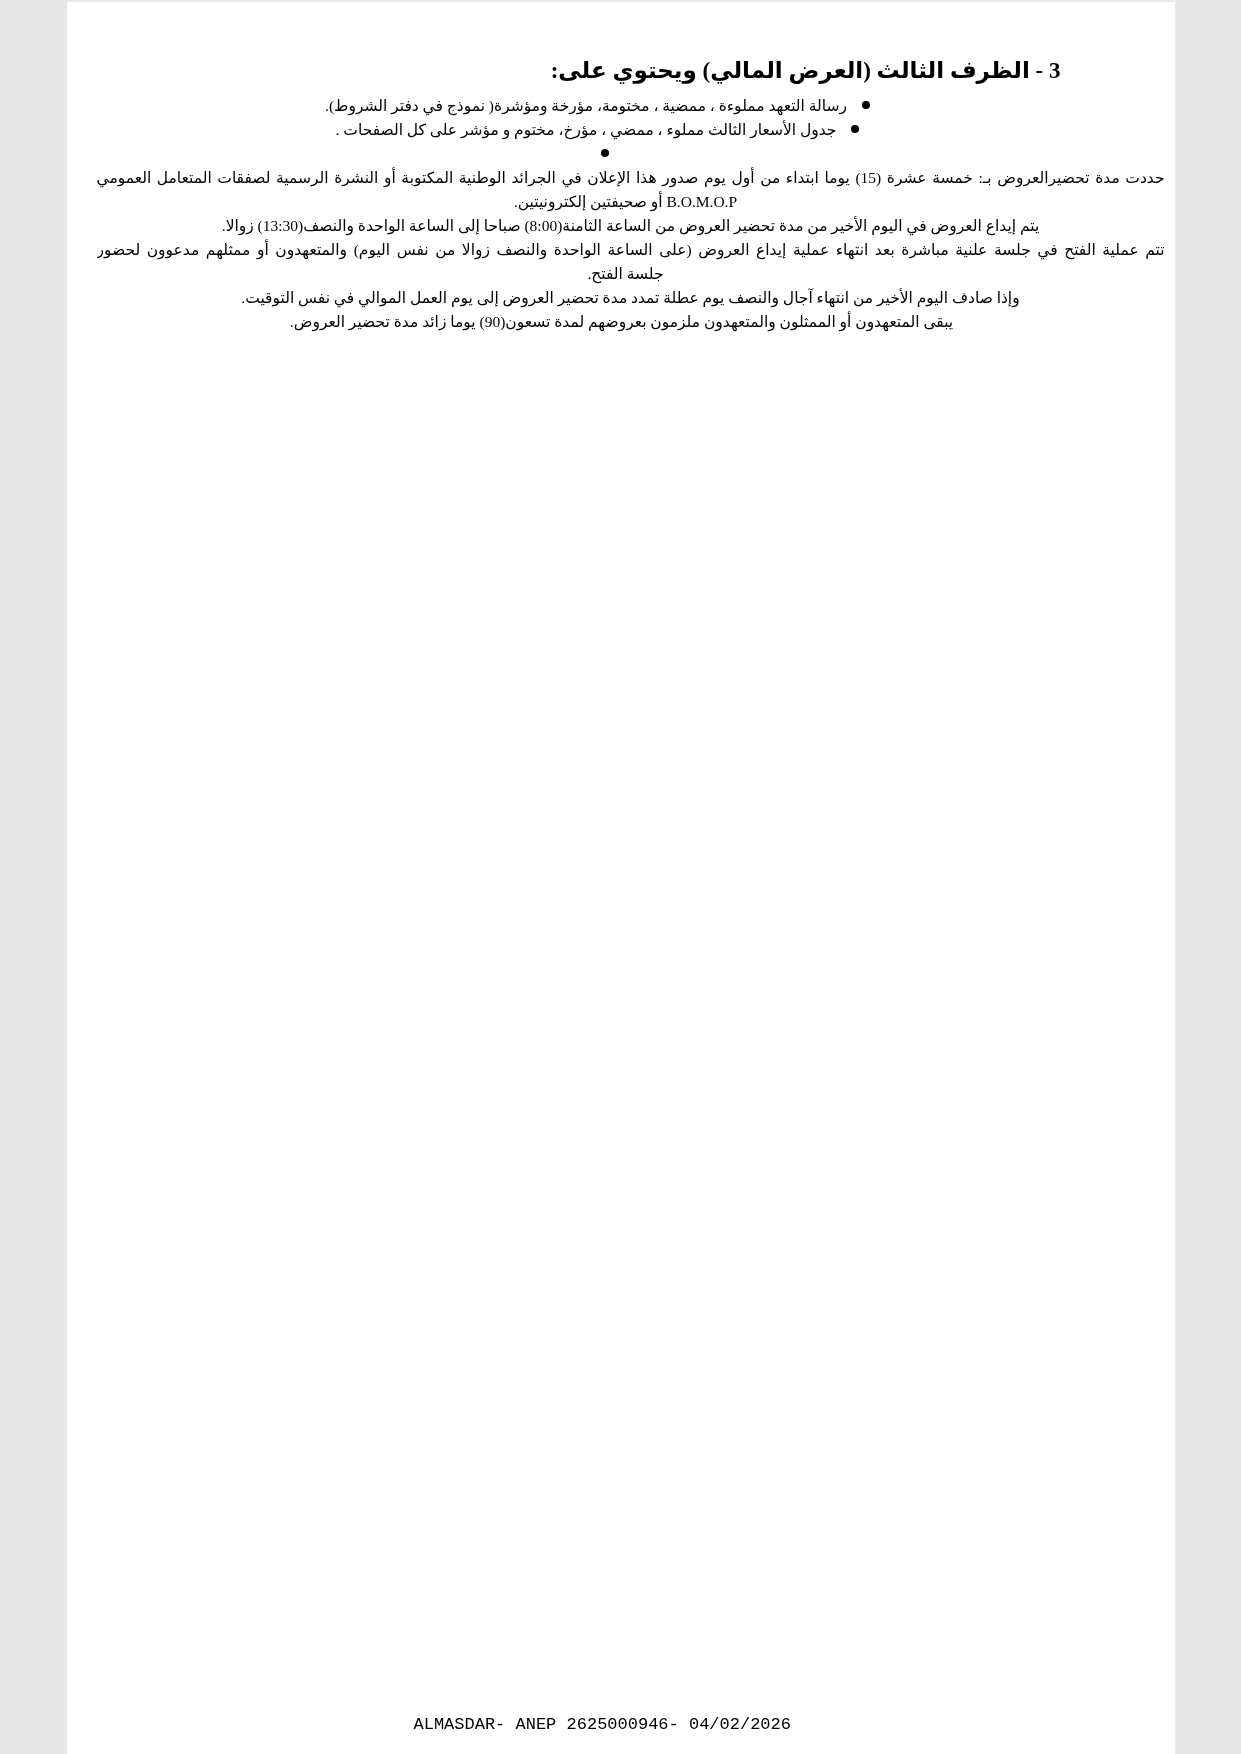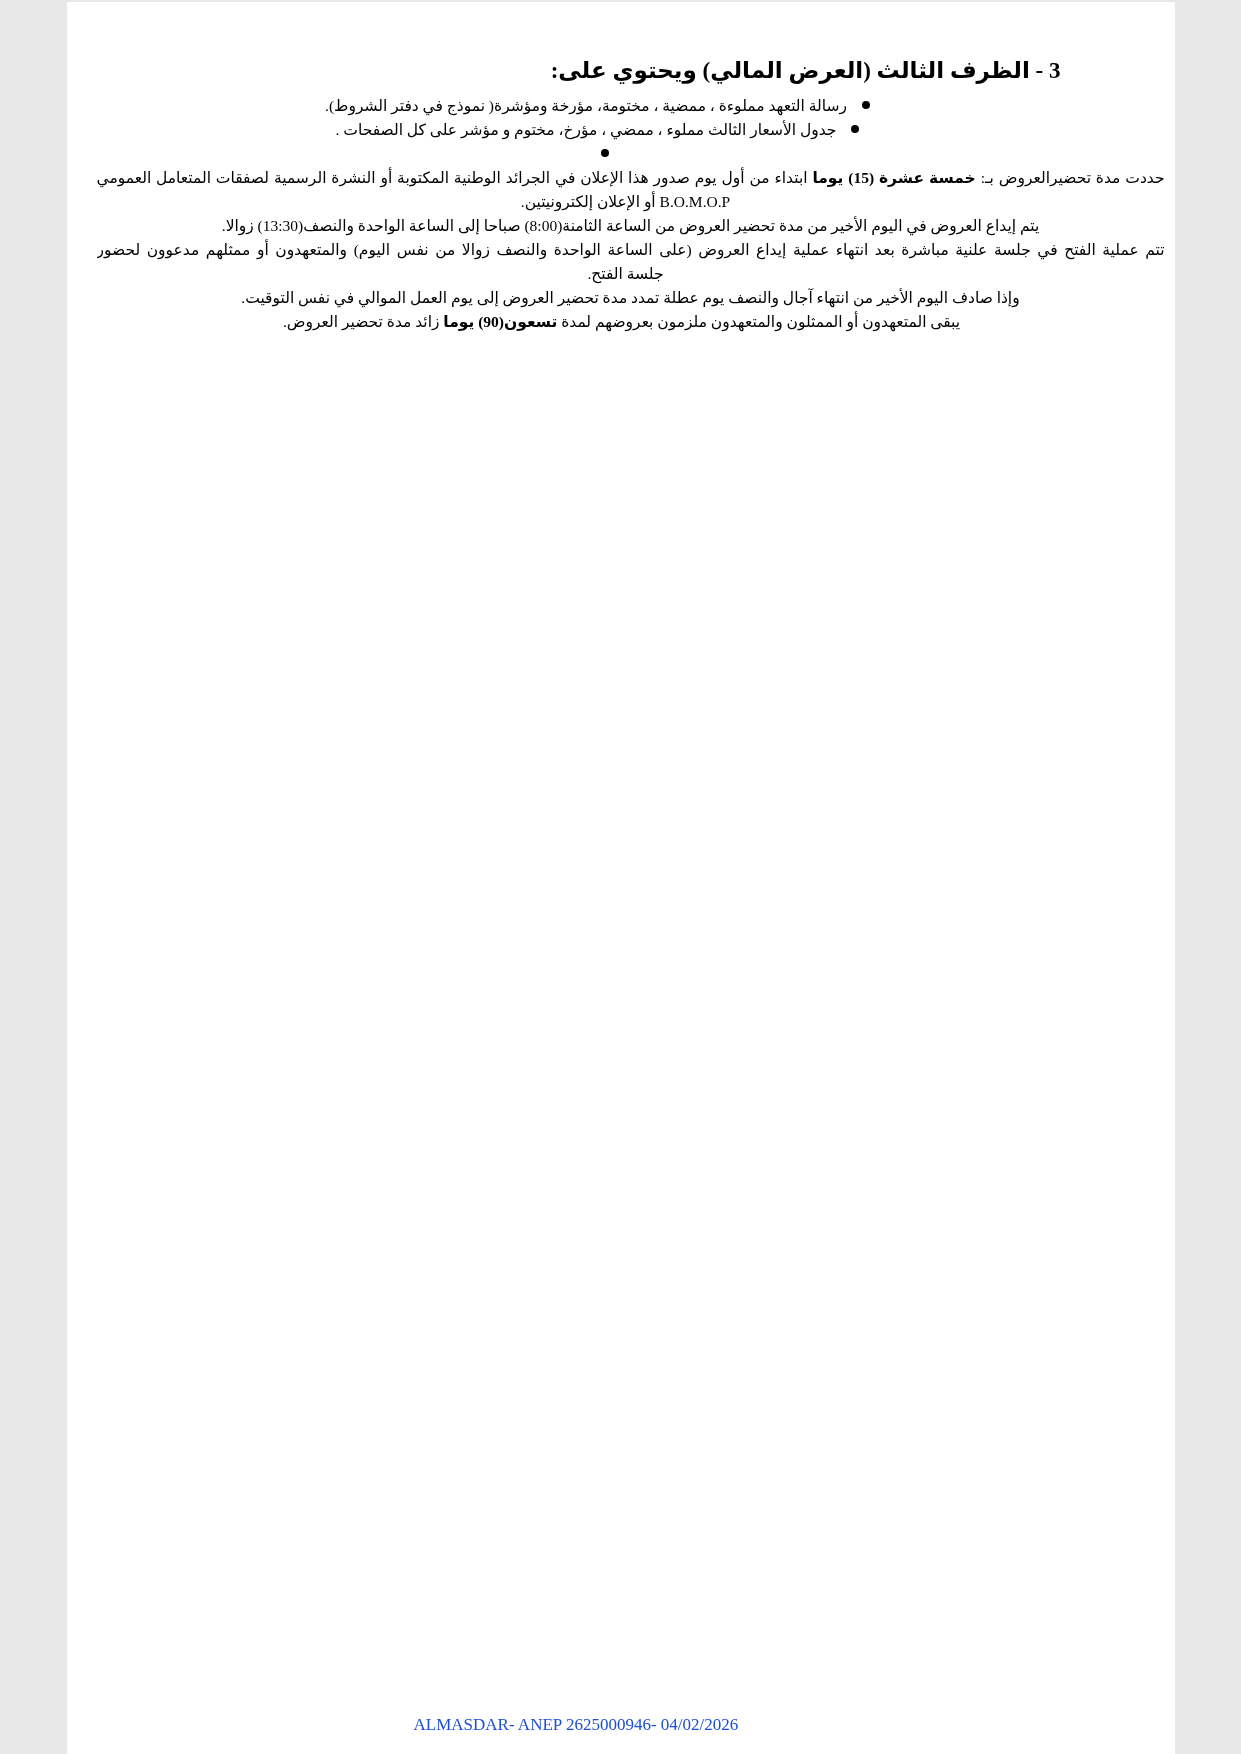--- a/index.html
+++ b/index.html
@@ -43,28 +43,28 @@
     vertical-align:2px;
   }
   .justify{
     white-space:normal;
     text-align:justify;
     text-align-last:justify;
     overflow:hidden;
   }
   .ind10{ margin-right:10px; }
   .ind20{ margin-right:18px; }
-  .seg-b{ font-weight:bold; }
+  .seg-b{ font-weight:normal; }
   .footer{
     position:absolute;
     top:1713px;left:347px;
-    font-family:Liberation Serif, serif;
+    font-family:Liberation Mono, monospace;
     font-size:17px;
     white-space:nowrap;
-    color:#1d4ed8;
+    color:#000000;
   }
 </style>
 </head>
 <body>
 
 <div class="page">
   <div class="content">
 
     <div class="heading">3 - الظرف الثالث (العرض المالي) ويحتوي على:</div>
 
@@ -73,21 +73,21 @@
     </div>
     <div class="line bullet-line">
       <span class="dot"></span><span>جدول الأسعار الثالث مملوء ، ممضي ، مؤرخ، مختوم و مؤشر على كل الصفحات .</span>
     </div>
     <div class="line bullet-line">
       <span class="dot"></span>
     </div>
 
     <div class="line justify"><span>حددت مدة تحضيرالعروض بـ: </span><span class="seg-b">خمسة عشرة  (15) يوما</span><span> ابتداء من أول يوم صدور  هذا الإعلان في الجرائد الوطنية المكتوبة أو النشرة الرسمية لصفقات المتعامل العمومي</span></div>
 
-    <div class="line ind10">B.O.M.O.P أو الإعلان إلكترونيتين.</div>
+    <div class="line ind10">B.O.M.O.P أو صحيفتين إلكترونيتين.</div>
 
     <div class="line">يتم إيداع العروض في اليوم الأخير من مدة تحضير العروض من الساعة الثامنة(8:00) صباحا إلى الساعة الواحدة والنصف(13:30) زوالا.</div>
 
     <div class="line justify">تتم عملية الفتح في جلسة علنية مباشرة بعد انتهاء عملية إيداع العروض (على الساعة الواحدة والنصف زوالا من نفس اليوم)  والمتعهدون أو ممثلهم مدعوون لحضور</div>
 
     <div class="line ind10">جلسة الفتح.</div>
 
     <div class="line">وإذا صادف اليوم الأخير من انتهاء آجال والنصف يوم عطلة تمدد مدة تحضير العروض إلى يوم العمل الموالي في نفس التوقيت.</div>
 
     <div class="line ind20"><span>يبقى المتعهدون أو الممثلون والمتعهدون ملزمون بعروضهم لمدة </span><span class="seg-b">تسعون(90) يوما</span><span> زائد مدة تحضير العروض.</span></div>

